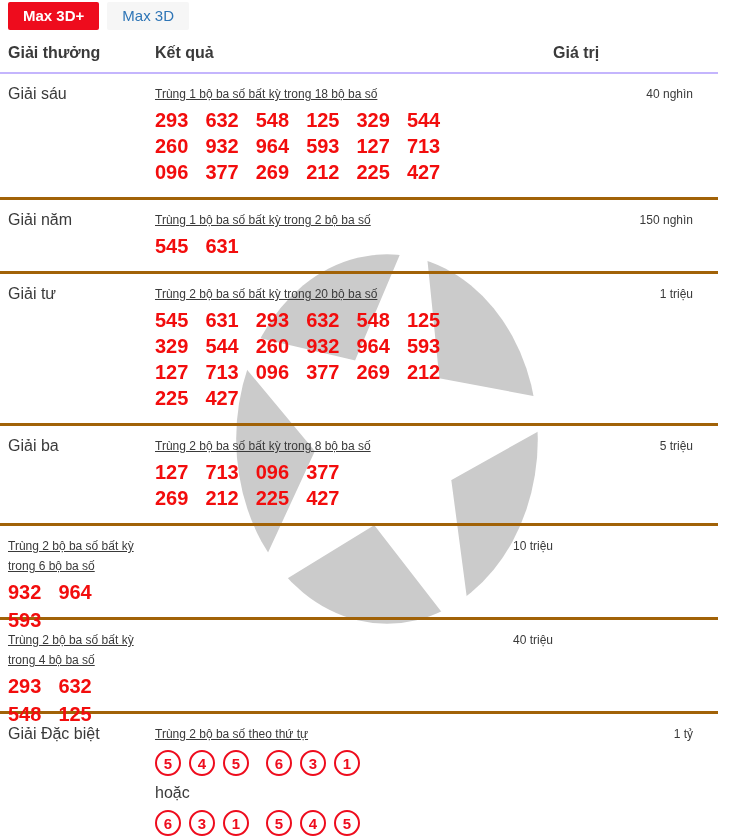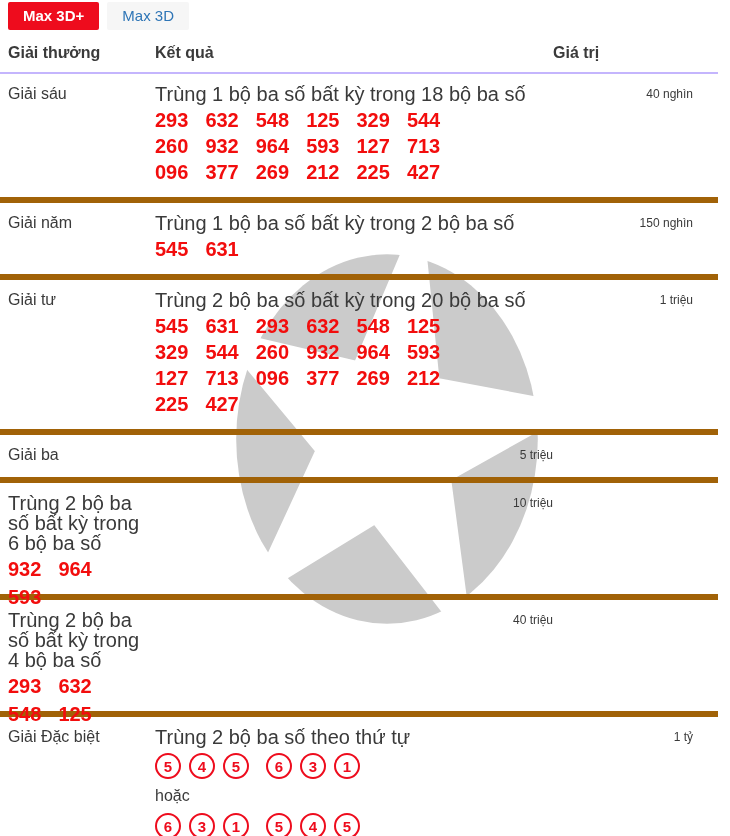--- a/index.html
+++ b/index.html
@@ -36,26 +36,26 @@
     display: grid; grid-template-columns: 147px 1fr 140px;
     padding: 8px 25px 10px 8px;
     border-bottom: 2px solid #c4b5fd;
     font-weight: bold; font-size: 16px;
   }
   .h-value { text-align: left; }
 
   .row {
     display: grid; grid-template-columns: 147px 1fr 140px;
     padding: 10px 25px 12px 8px;
-    border-bottom: 6px solid #a16207;
+    border-bottom: 3px solid #a16207;
   }
   .row:last-child { border-bottom: none; }
   .cell-prize { font-size: 16px; line-height: 20px; }
   .cell-value { font-size: 12px; line-height: 20px; text-align: right; }
-  .result-desc { font-size: 20px; line-height: 20px; margin-bottom: 3px; }
+  .result-desc { font-size: 12px; line-height: 20px; margin-bottom: 3px; text-decoration: underline; }
 
   .num-line { line-height: 26px; height: 26px; }
   .num {
     display: inline-block; min-width: 28px; margin-right: 17px;
     color: #f20d0d; font-weight: bold; font-size: 20px;
   }
 
   .circle-line { margin: 6px 0 2px 0; height: 28px; }
   .circle {
     display: inline-flex; align-items: center; justify-content: center;
@@ -115,20 +115,25 @@
             <div class="result-desc">Trùng 2 bộ ba số bất kỳ trong 20 bộ ba số</div>
             <div class="num-line"><span class="num">545</span><span class="num">631</span><span class="num">293</span><span class="num">632</span><span class="num">548</span><span class="num">125</span></div>
             <div class="num-line"><span class="num">329</span><span class="num">544</span><span class="num">260</span><span class="num">932</span><span class="num">964</span><span class="num">593</span></div>
             <div class="num-line"><span class="num">127</span><span class="num">713</span><span class="num">096</span><span class="num">377</span><span class="num">269</span><span class="num">212</span></div>
             <div class="num-line"><span class="num">225</span><span class="num">427</span></div>
           </div>
           <div class="cell-value">1 triệu</div>
         </div>
         <div class="row">
           <div class="cell-prize">Giải ba</div>
+          <div class="cell-result">
+            <div class="result-desc">Trùng 2 bộ ba số bất kỳ trong 8 bộ ba số</div>
+            <div class="num-line"><span class="num">127</span><span class="num">713</span><span class="num">096</span><span class="num">377</span></div>
+            <div class="num-line"><span class="num">269</span><span class="num">212</span><span class="num">225</span><span class="num">427</span></div>
+          </div>
           <div class="cell-value">5 triệu</div>
         </div>
         <div class="row">
           <div class="cell-result">
             <div class="result-desc">Trùng 2 bộ ba số bất kỳ trong 6 bộ ba số</div>
             <div class="num-line"><span class="num">932</span><span class="num">964</span><span class="num">593</span></div>
           </div>
           <div class="cell-value">10 triệu</div>
         </div>
         <div class="row">

